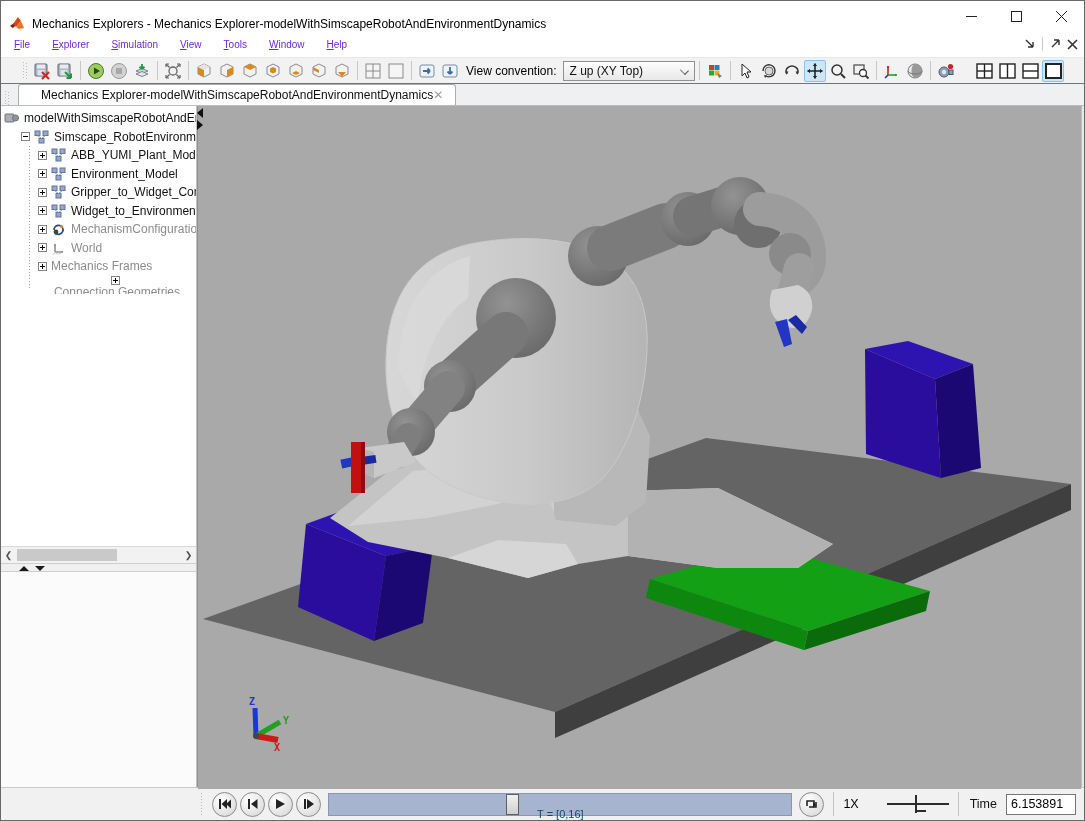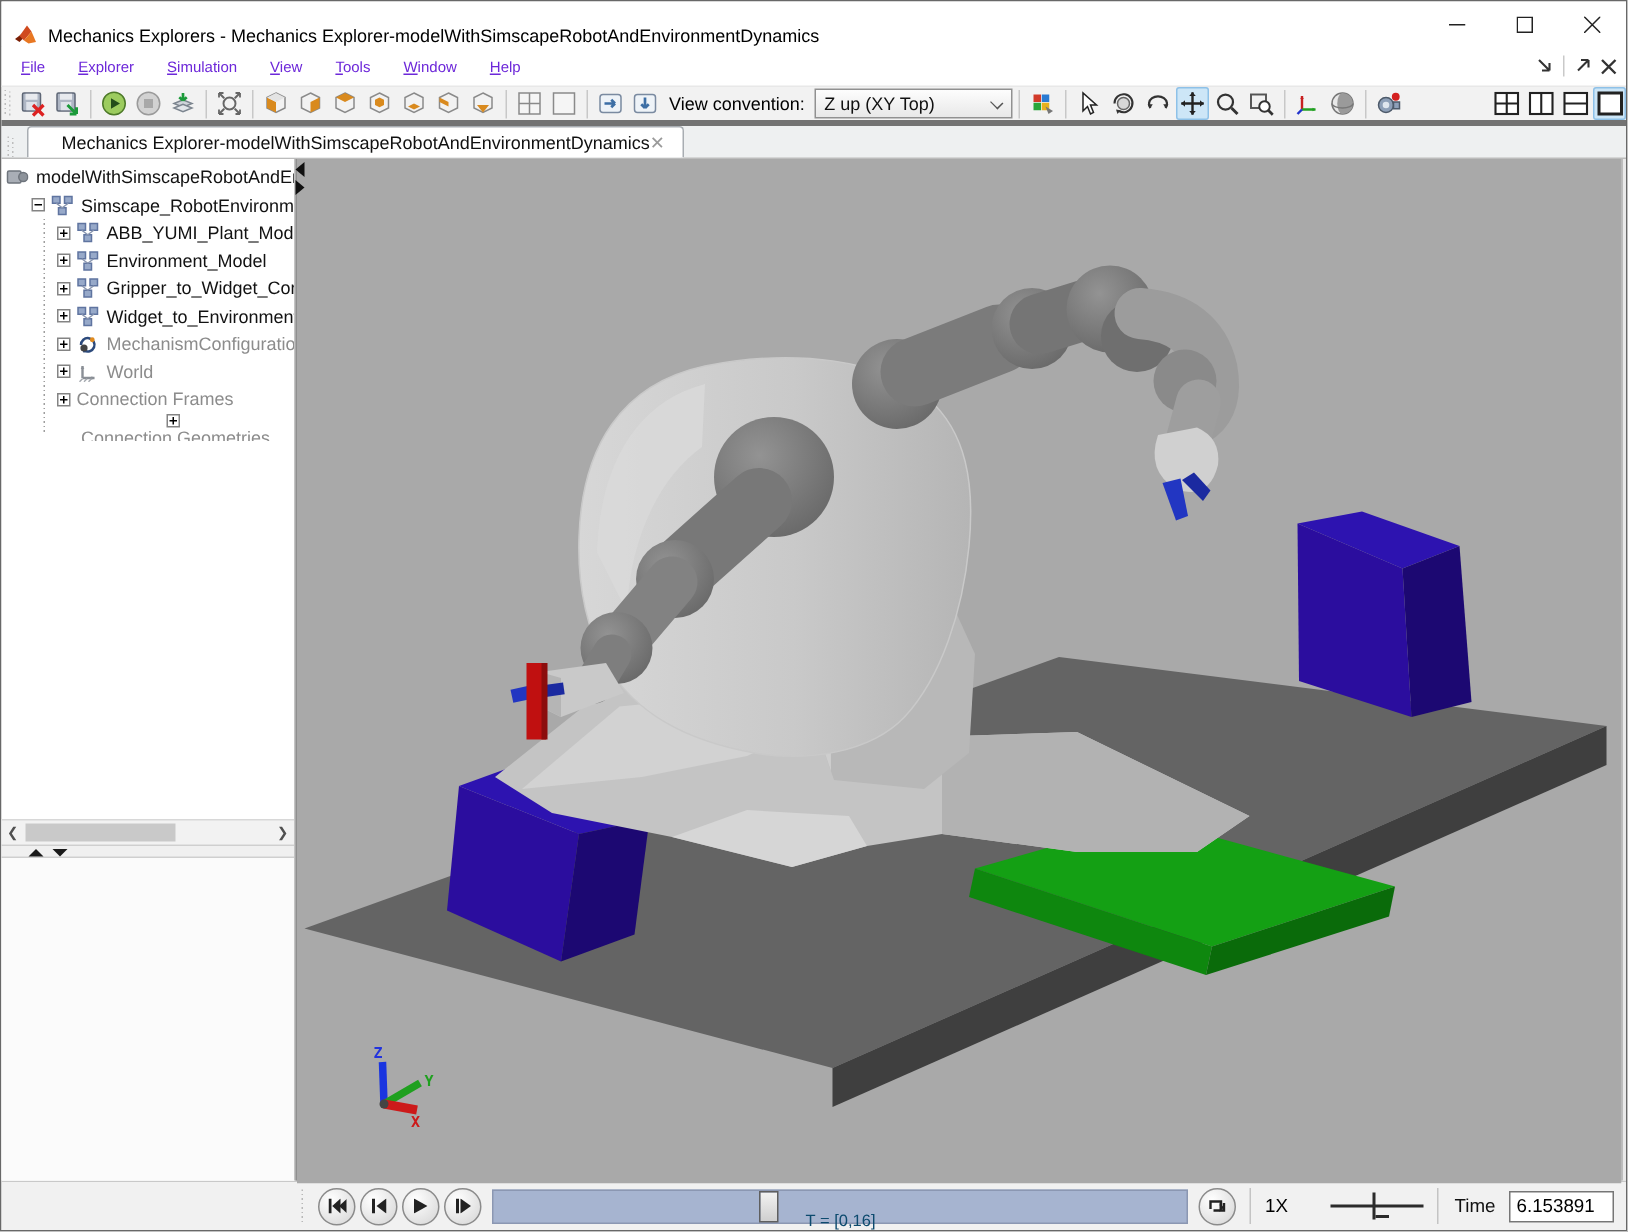--- a/index.html
+++ b/index.html
@@ -15,21 +15,21 @@
   .winbtn svg { display:block; }
 
   
   .menubar { height:27px; background:#fff; display:flex; align-items:center; padding-left:2px; position:relative; border-bottom:1px solid #e8e8e8; flex:0 0 auto;}
   .menu-item { padding:5px 11px; font-size:10px; color:#6d28d9; }
   .menu-item u { text-decoration:underline; }
   .menubar-right { position:absolute; right:6px; top:0; height:26px; display:flex; align-items:center; gap:6px; }
   .mini-sep { width:1px; height:14px; background:#c9c9c9; }
 
   
-  .toolbar { height:26px; background:#f2f2f2; border-bottom:4px solid #737373; display:flex; align-items:center; padding:0 0; gap:1px; flex:0 0 auto; }
+  .toolbar { height:26px; background:#f2f2f2; border-bottom:1px solid #737373; display:flex; align-items:center; padding:0 20px; gap:1px; flex:0 0 auto; }
   .grip { width:5px; height:18px; margin:0 2px;
     background:repeating-linear-gradient(to bottom,#bdbdbd 0 1px,transparent 1px 3px),
                repeating-linear-gradient(to bottom,#bdbdbd 0 1px,transparent 1px 3px);
     background-size:1px 100%,1px 100%; background-position:0 0,3px 1px; background-repeat:repeat-y; }
   .tbtn { width:22px; height:22px; display:flex; align-items:center; justify-content:center; border:1px solid transparent; border-radius:2px; }
   .tbtn.selected { background:#cde6f7; border-color:#8ec1e8; }
   .tsep { width:1px; height:19px; background:#c8c8c8; margin:0 3px; }
   .vc-label { font-size:12px; color:#000; margin:0 5px 0 4px; white-space:nowrap; }
   .vc-select { width:132px; height:20px; border:1px solid #919191; background:linear-gradient(#fdfdfd,#e8e8e8); display:flex; align-items:center; padding:0 6px; font-size:12px; position:relative; }
   .vc-select .chev { position:absolute; right:6px; top:7px; width:7px; height:7px; border-right:1.5px solid #555; border-bottom:1.5px solid #555; transform:rotate(45deg) scale(1,.8); margin-top:-2px; }
@@ -484,21 +484,21 @@
                 <path d="M12,11 L10,9.8 L10,12.2 Z" fill="#8a8f96"></path>
                 <path d="M2,13.5 L4,11.5 M5,13.5 L7,11.5 M8,13.5 L10,11.5" stroke="#a6aab0" stroke-width="1"></path>
               </svg>
           </span>
           <span class="tlabel muted">World</span>
         </div>
 
         <div class="tree-row" style="padding-left: 37px;">
           <span class="toggle plus"></span>
 
-          <span class="tlabel muted">Connection Frames</span>
+          <span class="tlabel muted">Mechanics Frames</span>
         </div>
 
         <div class="tree-row" style="padding-left: 37px; flex-direction: column;">
           <span class="toggle plus"></span>
 
           <span class="tlabel muted">Connection Geometries</span>
         </div>
       </div>
 
       <div class="hscroll">

